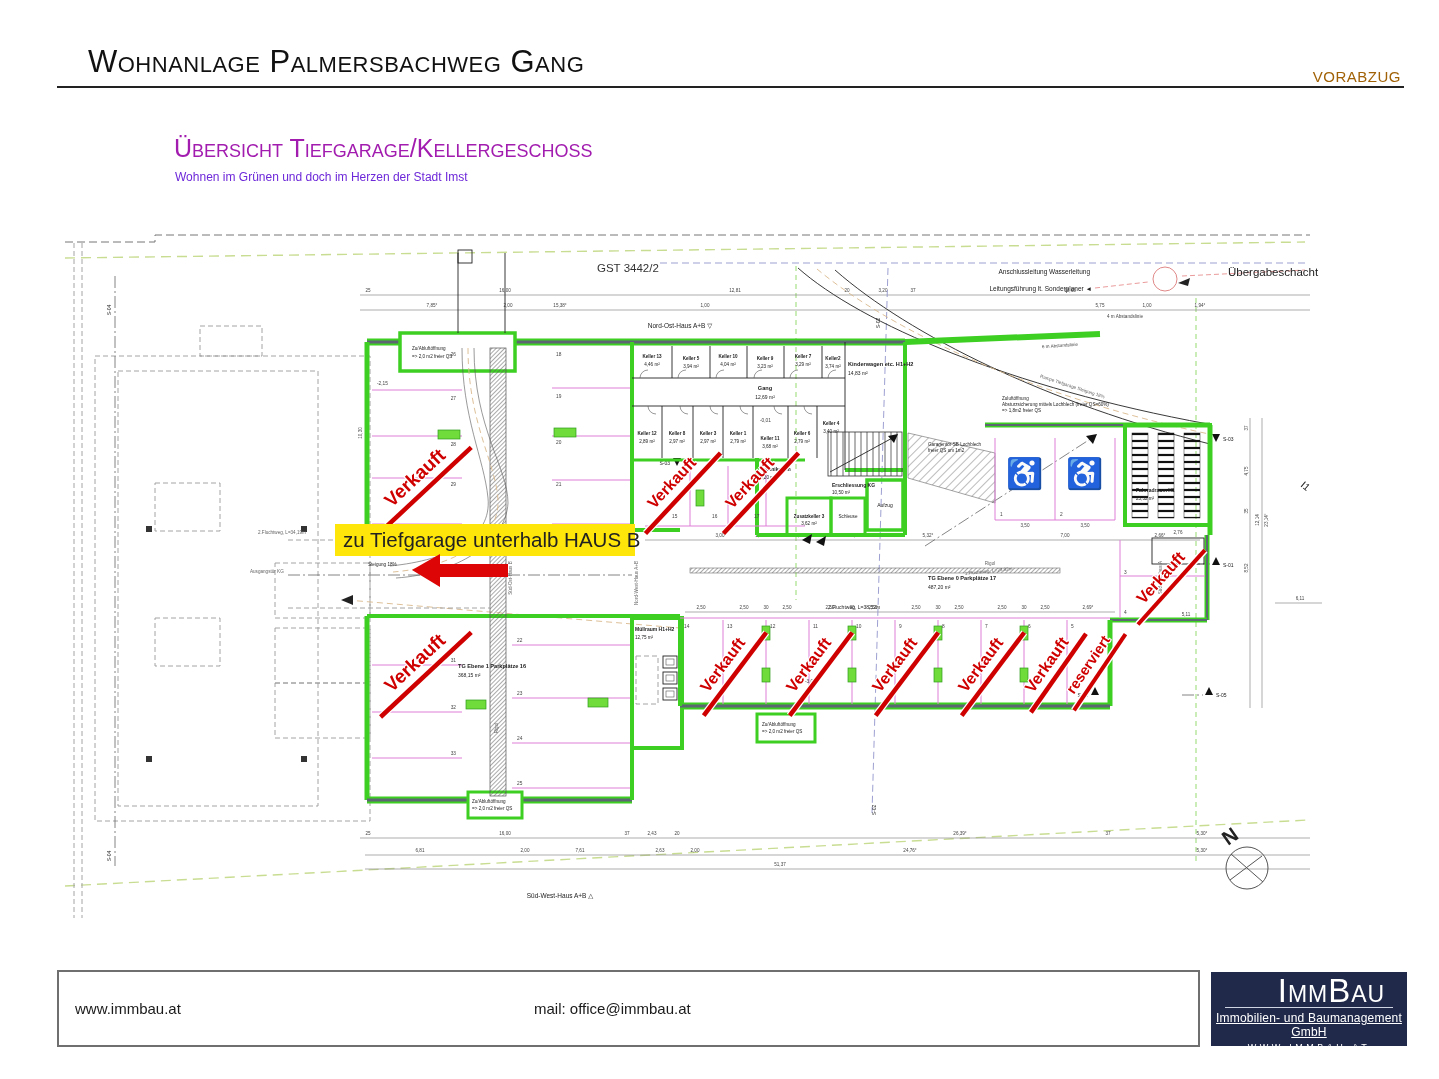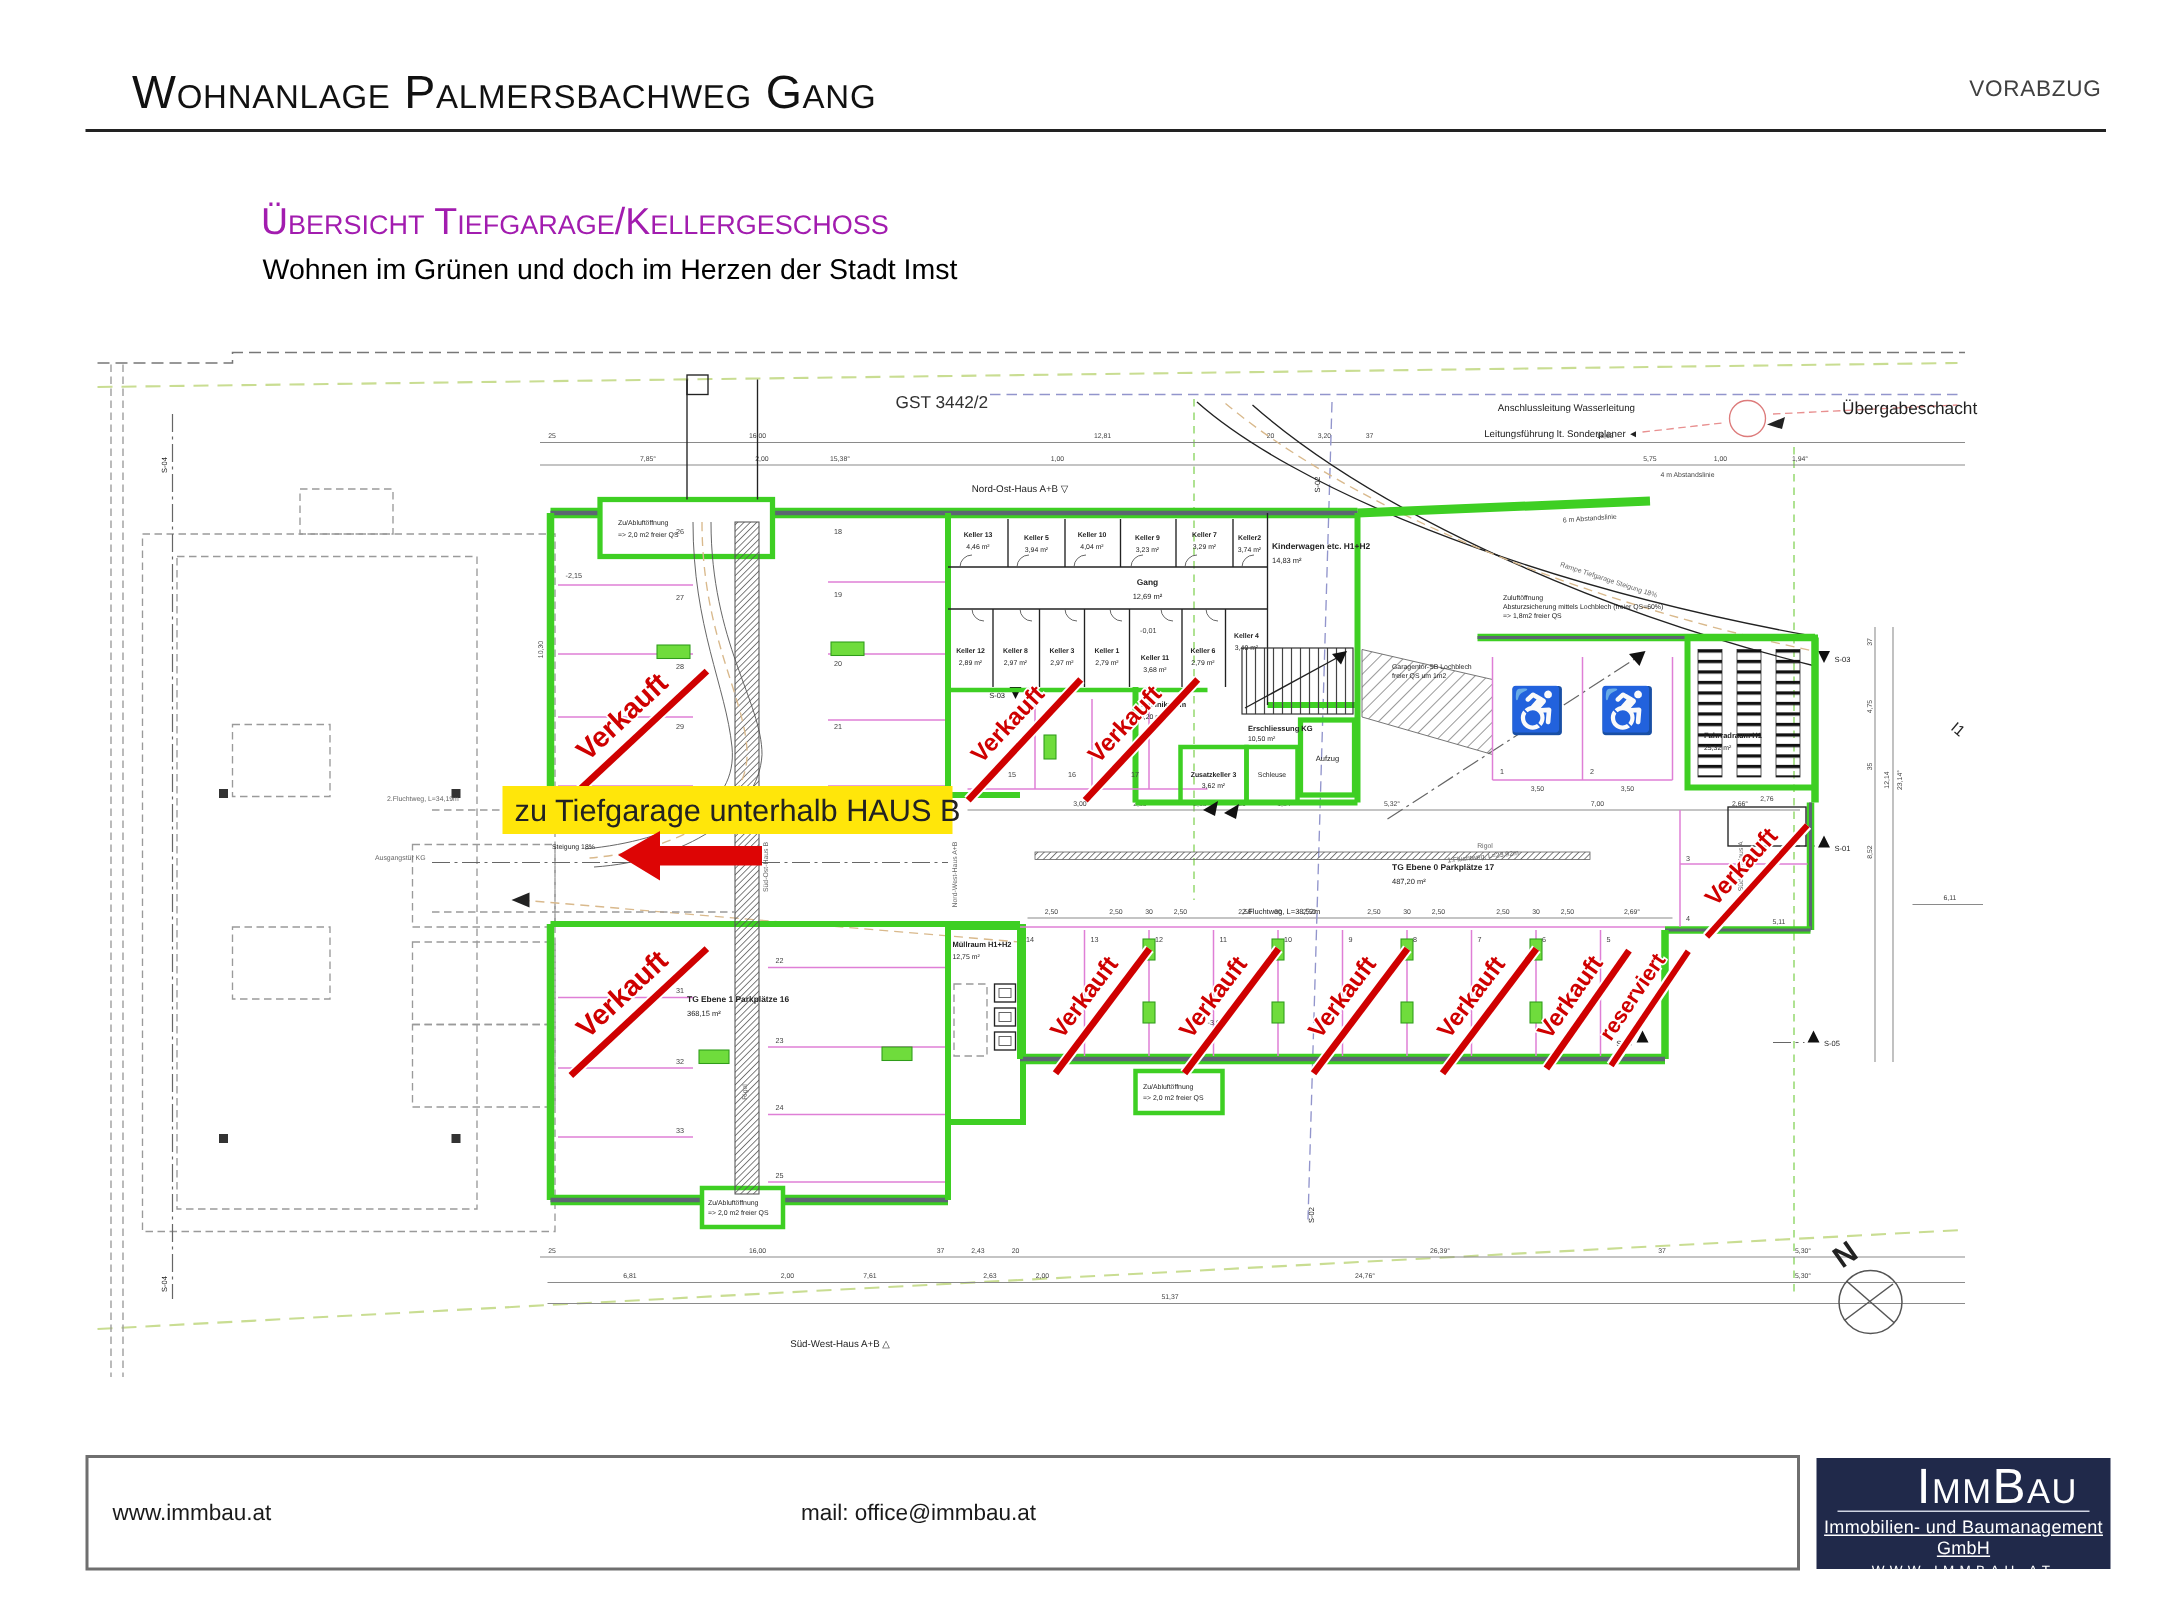--- a/index.html
+++ b/index.html
@@ -1,23 +1,23 @@
 <!DOCTYPE html>
 <html><head>
 <meta charset="utf-8">
 <style>
   html,body{margin:0;padding:0;background:#ffffff;}
   body{width:1439px;height:1079px;position:relative;font-family:"Liberation Sans",sans-serif;color:#1a1a1a;overflow:hidden;}
   .abs{position:absolute;}
   
   .title{left:88px;top:44px;font-size:31px;font-variant:small-caps;letter-spacing:.5px;color:#111;}
-  .stamp{top:51px;right:38px;font-size:15px;letter-spacing:.5px;color:#404040;}
+  .stamp{top:68px;right:38px;font-size:15px;letter-spacing:.5px;color:#a16207;}
   .rule{left:57px;top:86px;width:1347px;height:2px;background:#222;}
   .sub1{left:174px;top:134px;font-size:25px;font-variant:small-caps;color:#a21caf;}
-  .sub2{left:175px;top:170px;font-size:19px;color:#000000;}
+  .sub2{left:175px;top:170px;font-size:12px;color:#6d28d9;}
   
   .plan{left:60px;top:228px;width:1280px;height:700px;}
   svg text{font-family:"Liberation Sans",sans-serif;fill:#222;}
   .mid{text-anchor:middle;} .end{text-anchor:end;}
   .t45{font-size:4.6px;} .t5{font-size:5px;} .t55{font-size:5.6px;} .t65{font-size:6.5px;}
   .t11{font-size:11.5px;fill:#333;}
   .b{font-weight:bold;}
   .gray{fill:#666;}
   .dimt{font-size:4.6px;fill:#444;}
   .num{font-size:4.8px;fill:#444;}

